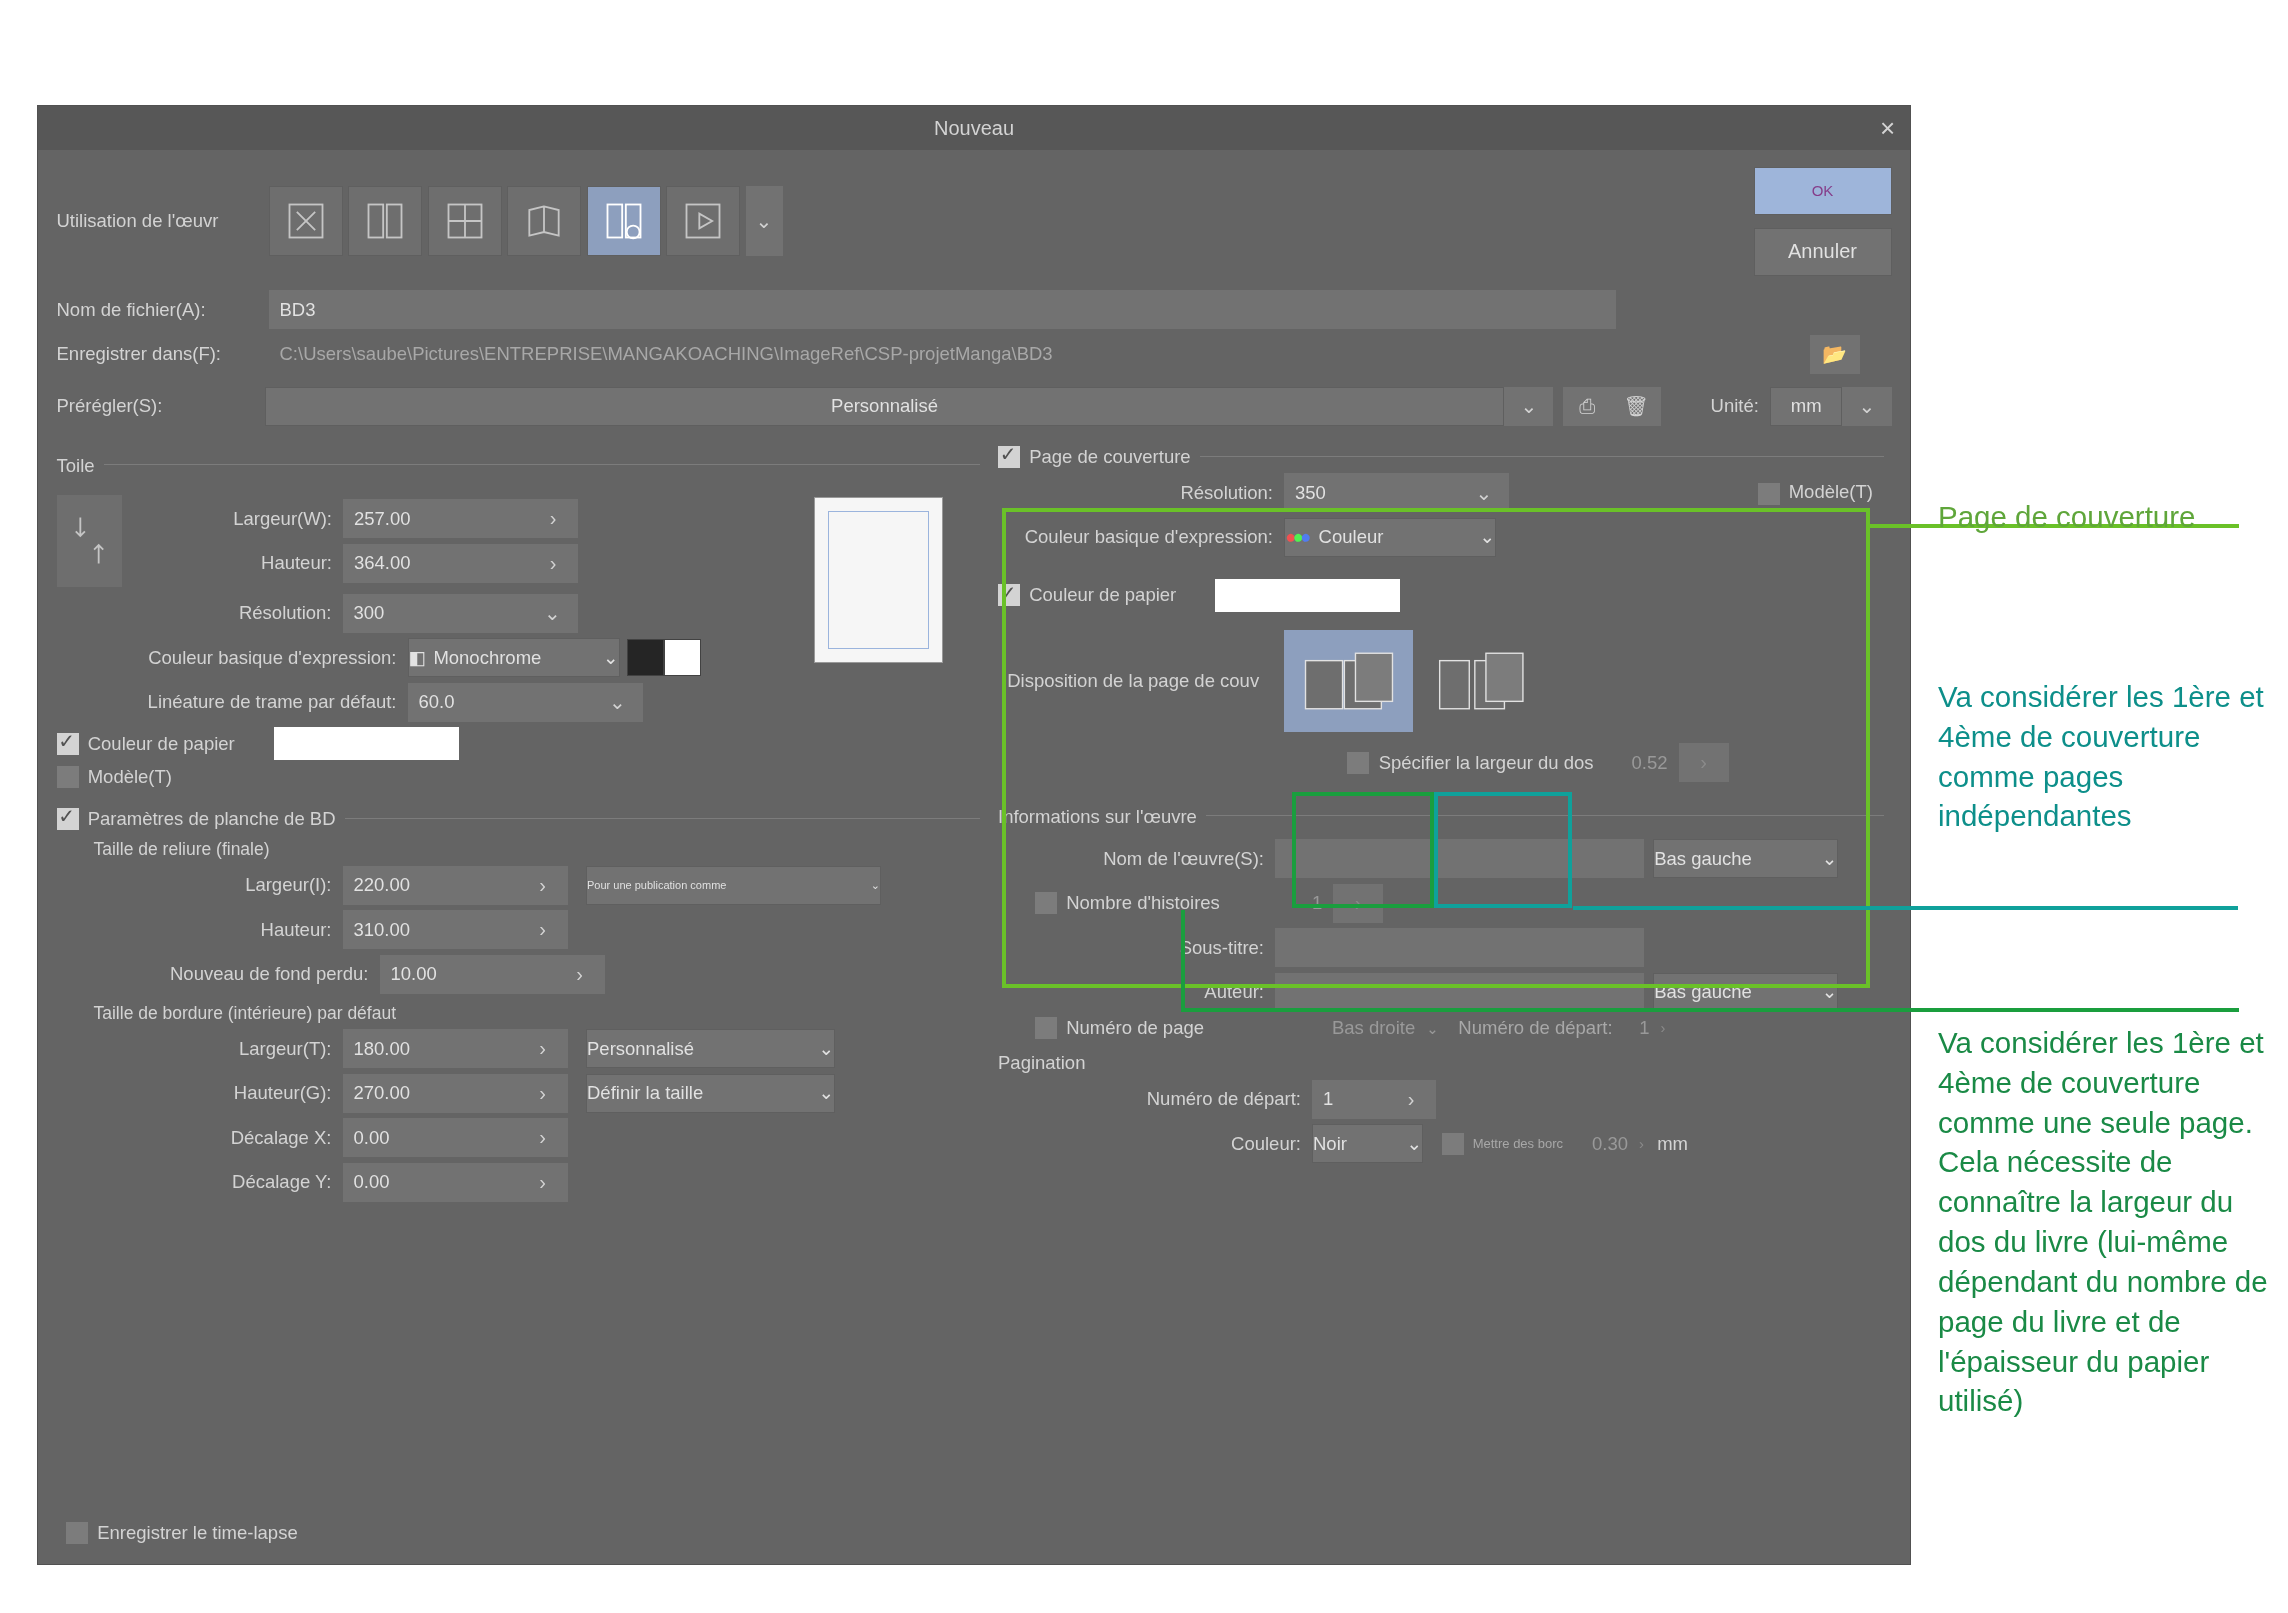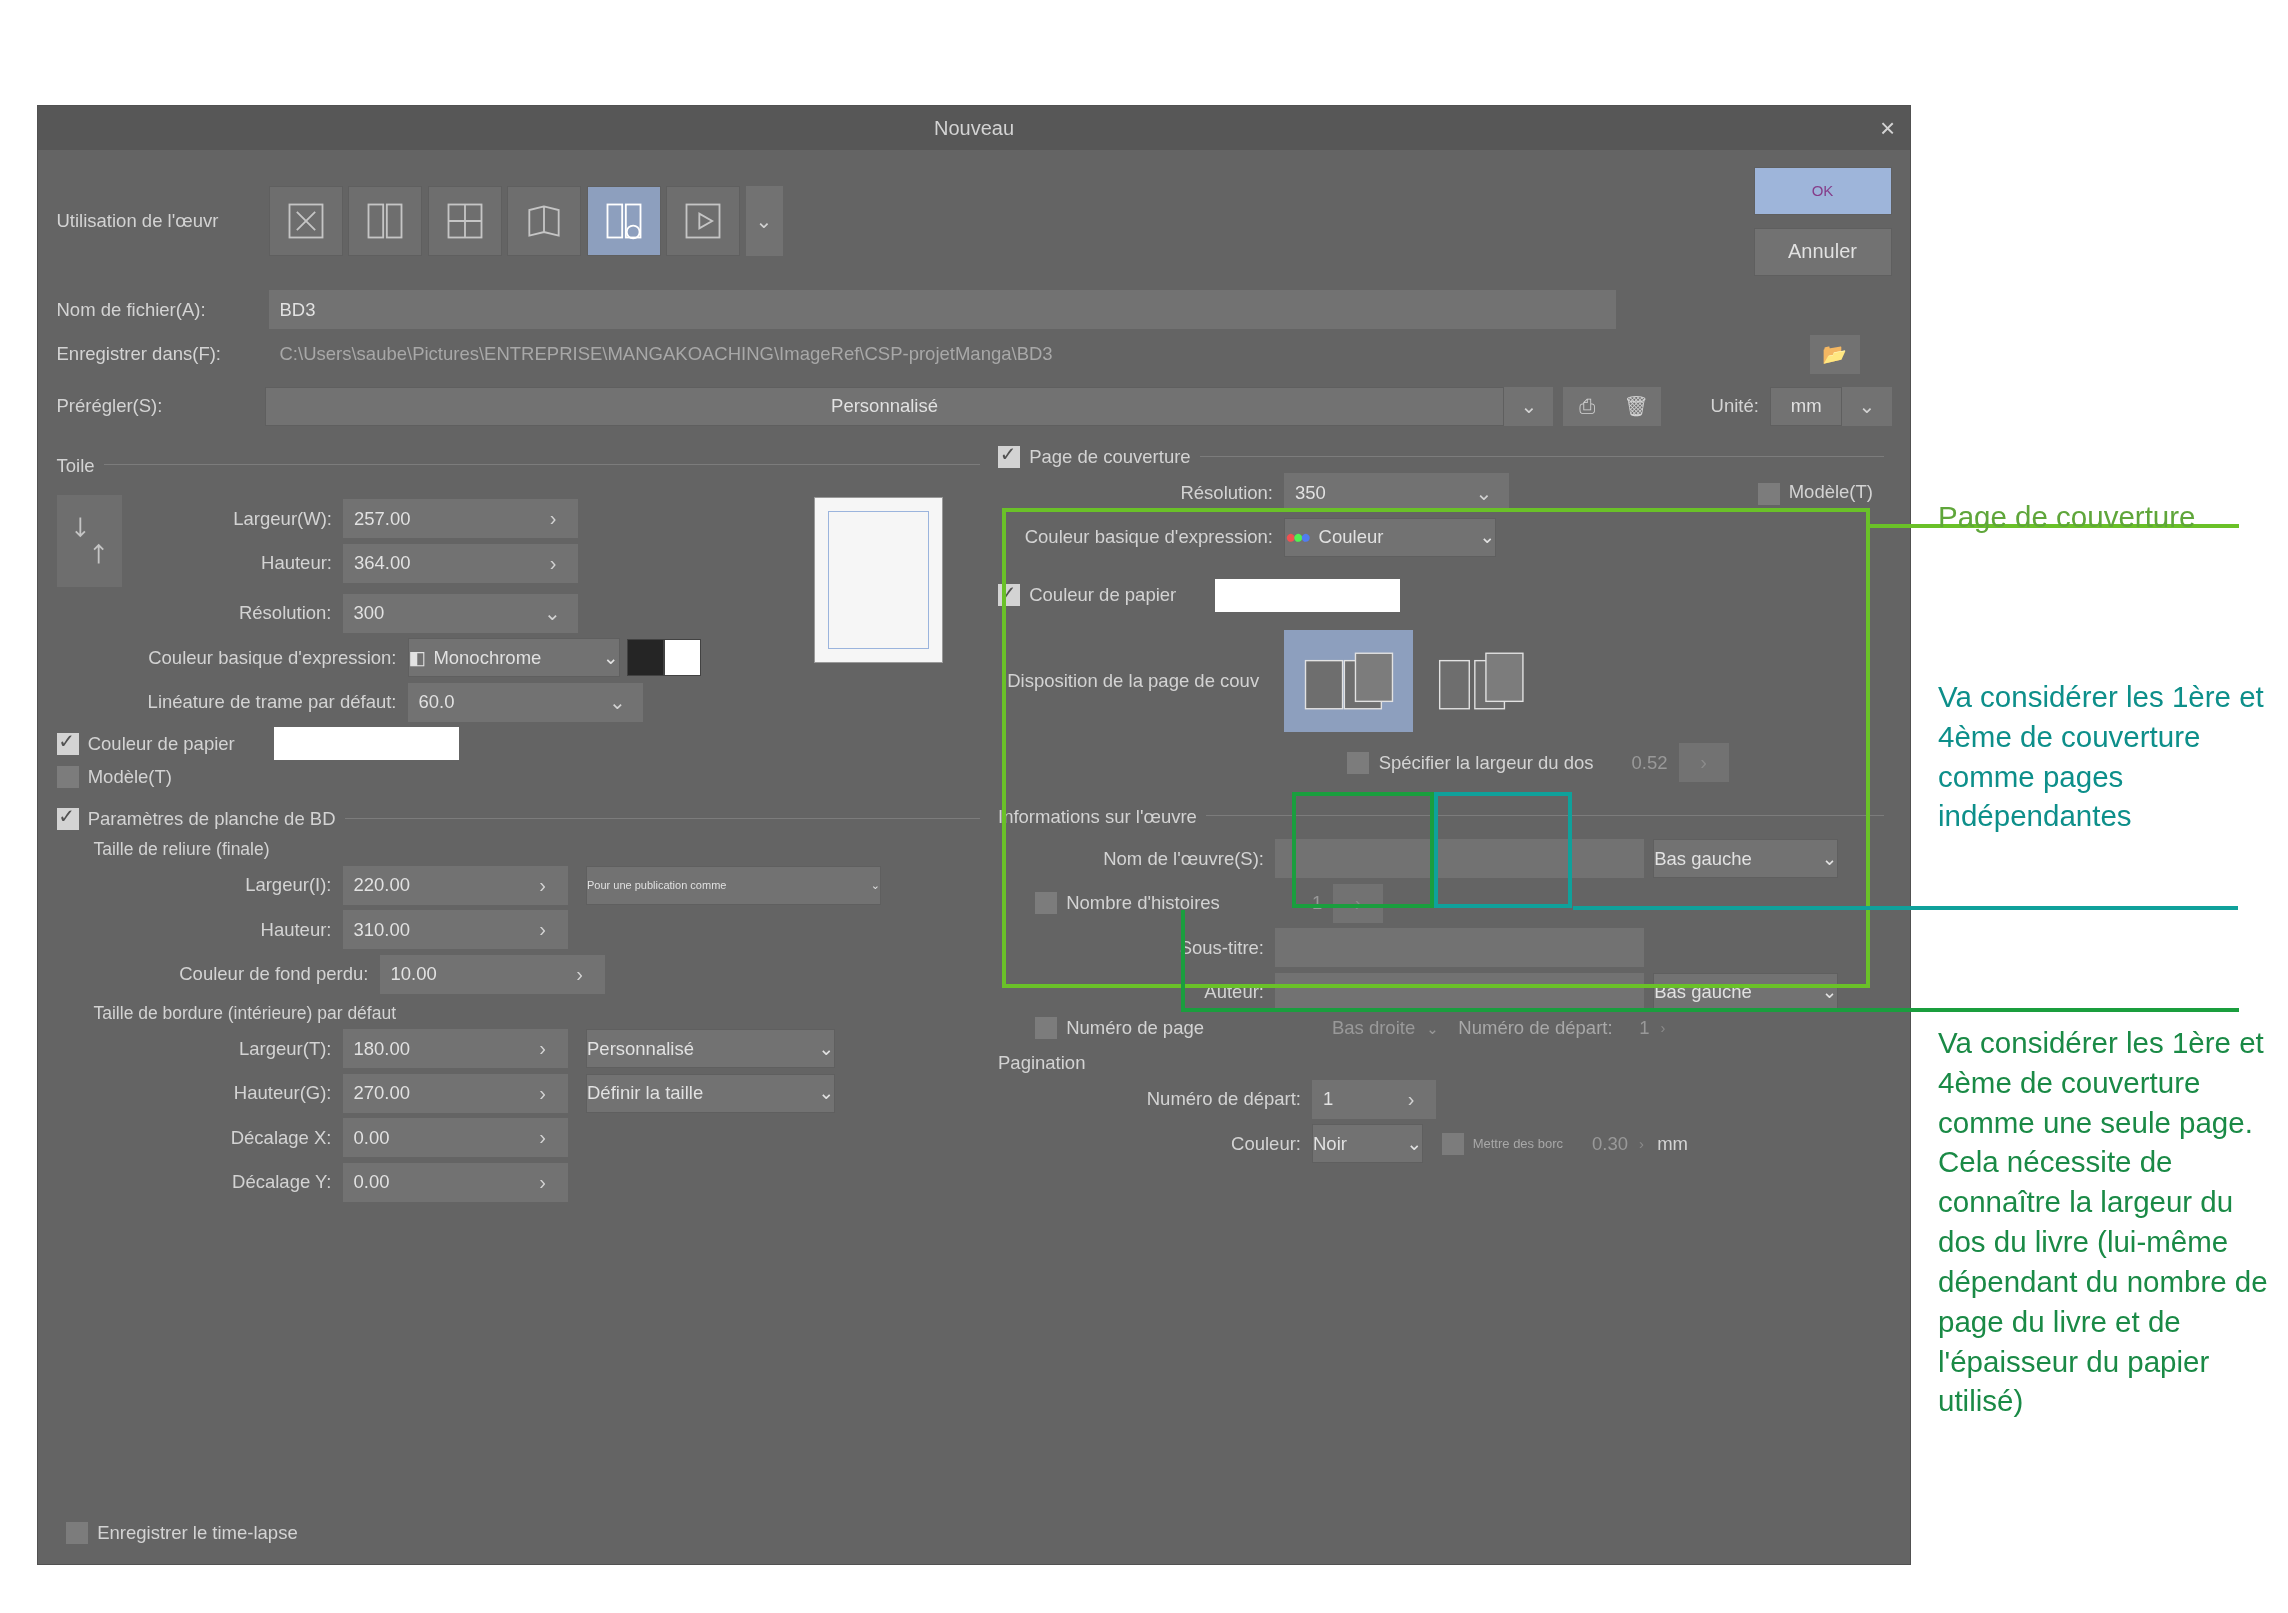--- a/index.html
+++ b/index.html
@@ -200,21 +200,21 @@
               <span>Pour une publication comme</span>
               <span style="margin-left:auto;">⌄</span>
             </div>
           </div>
         <div class="row">
             <div class="lbl" style="width:249px;">Hauteur:</div>
             <input class="inp" style="width: 175px;" value="310.00">
             <div class="chevron">›</div>
           </div>
         <div class="row">
-            <div class="lbl" style="width:286px;">Couleur de fond perdu:</div>
+            <div class="lbl" style="width:286px;">Nouveau de fond perdu:</div>
             <input class="inp" style="width: 175px;" value="10.00">
             <div class="chevron">›</div>
           </div>
         <div class="section-hdr" style="font-size:17.5px;">Taille de bordure (intérieure) par défaut</div>
         <div class="row">
             <div class="lbl" style="width:249px;">Largeur(T):</div>
             <input class="inp" style="width: 175px;" value="180.00">
             <div class="chevron">›</div>
             <div class="btn" style="width:249px;margin-left:18.5px;">
               <span>Personnalisé</span>

